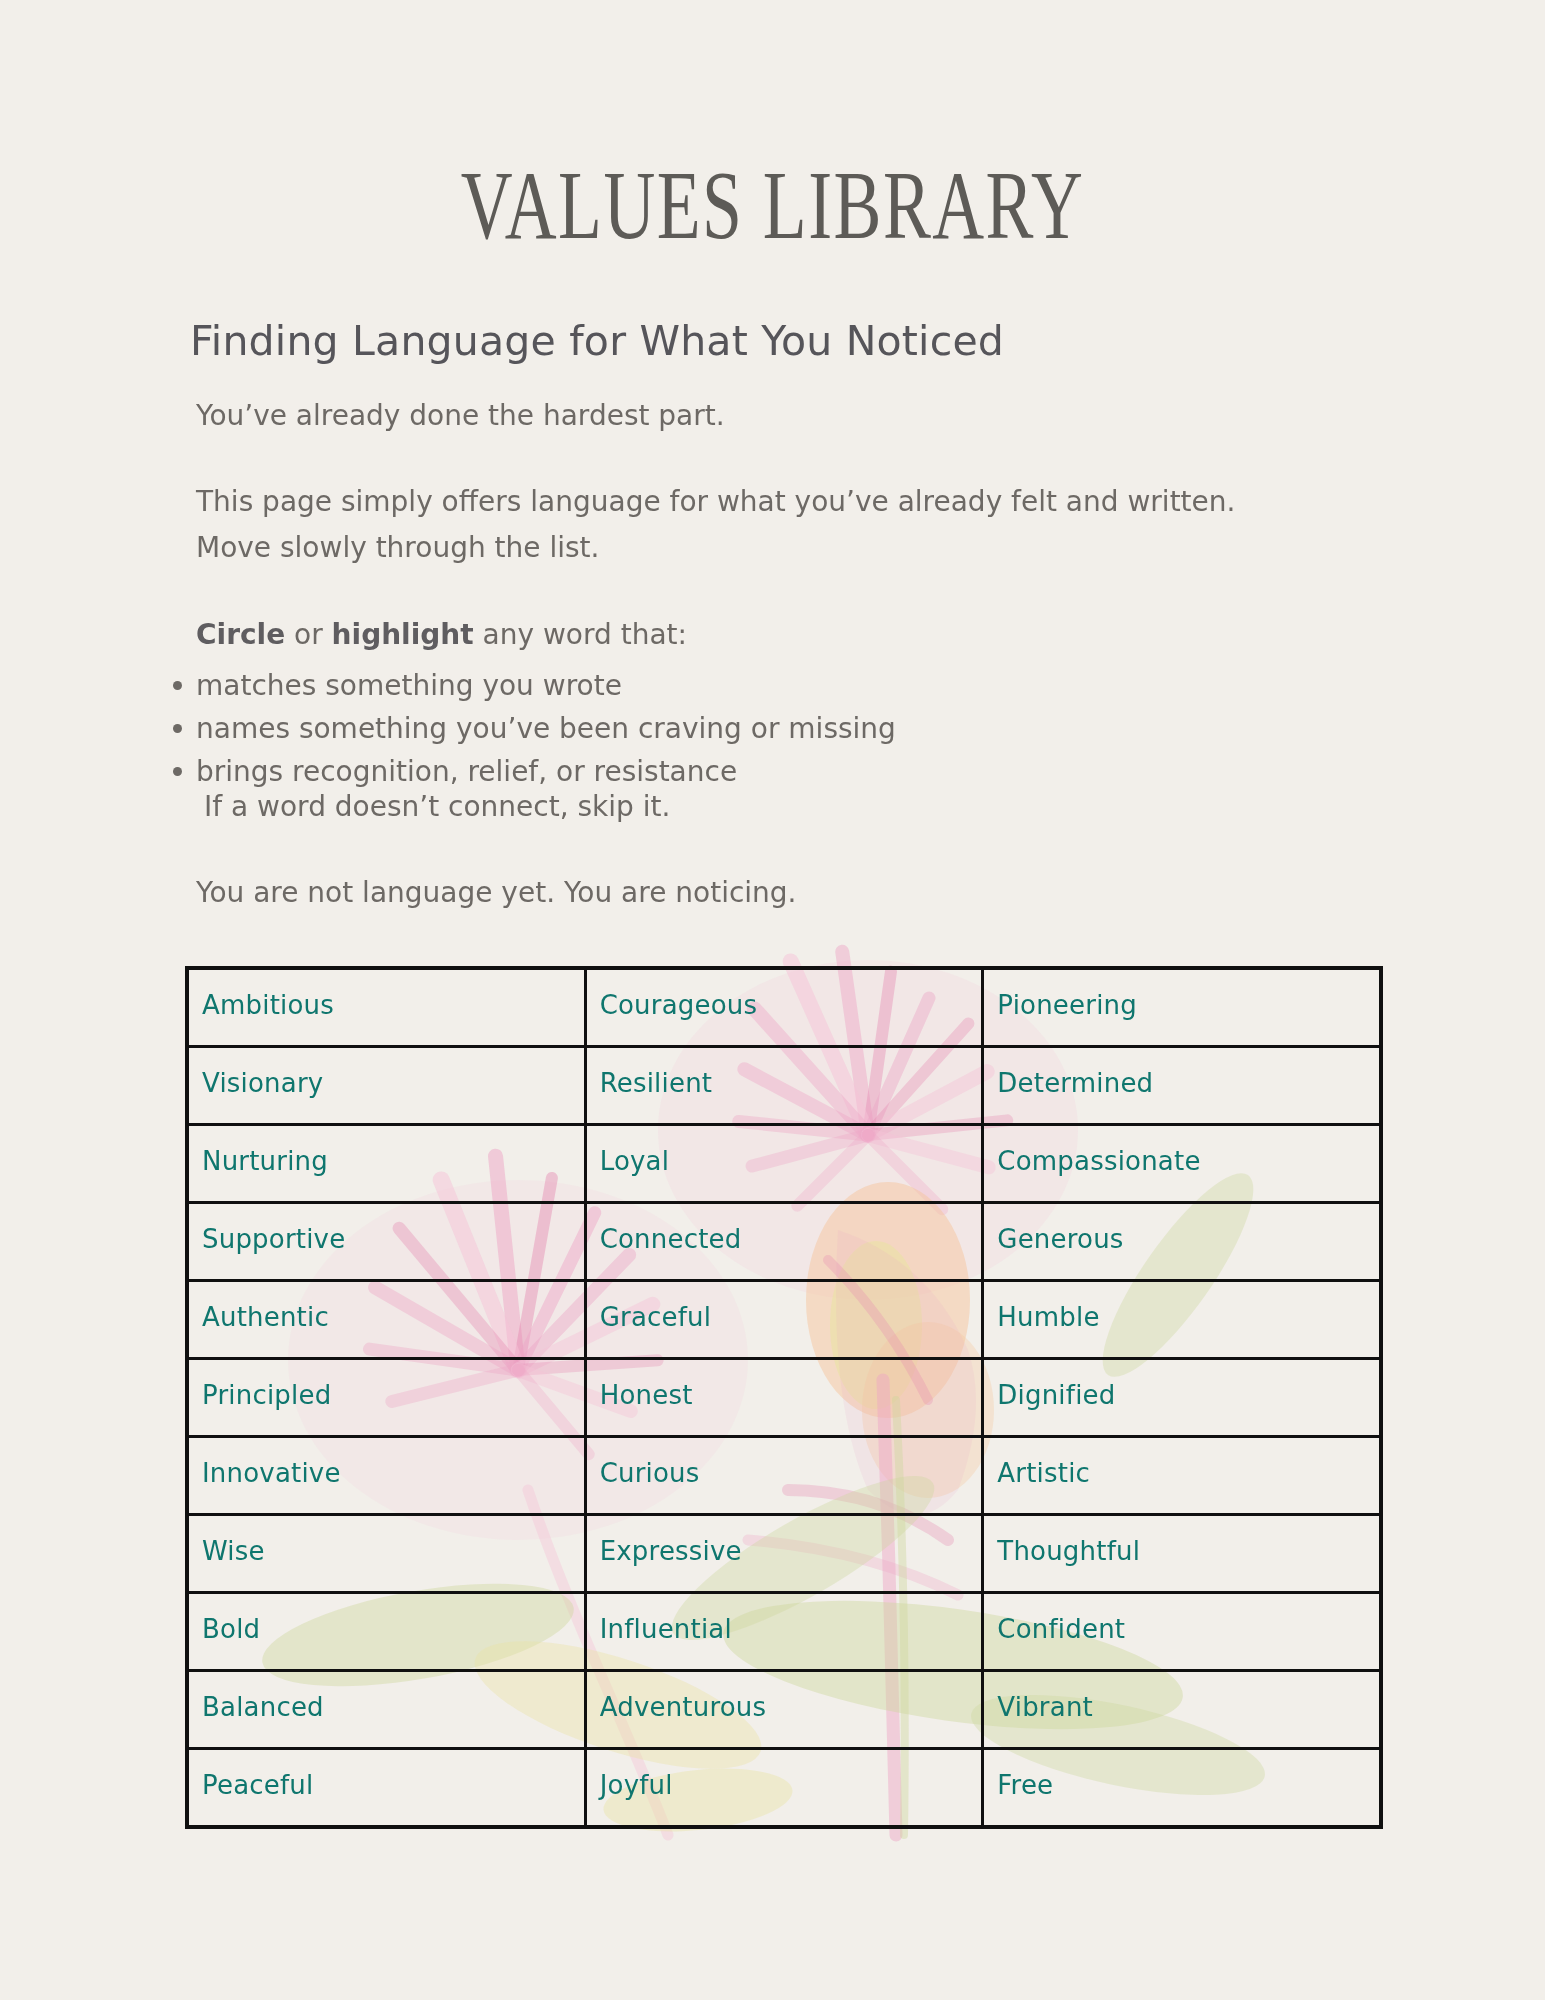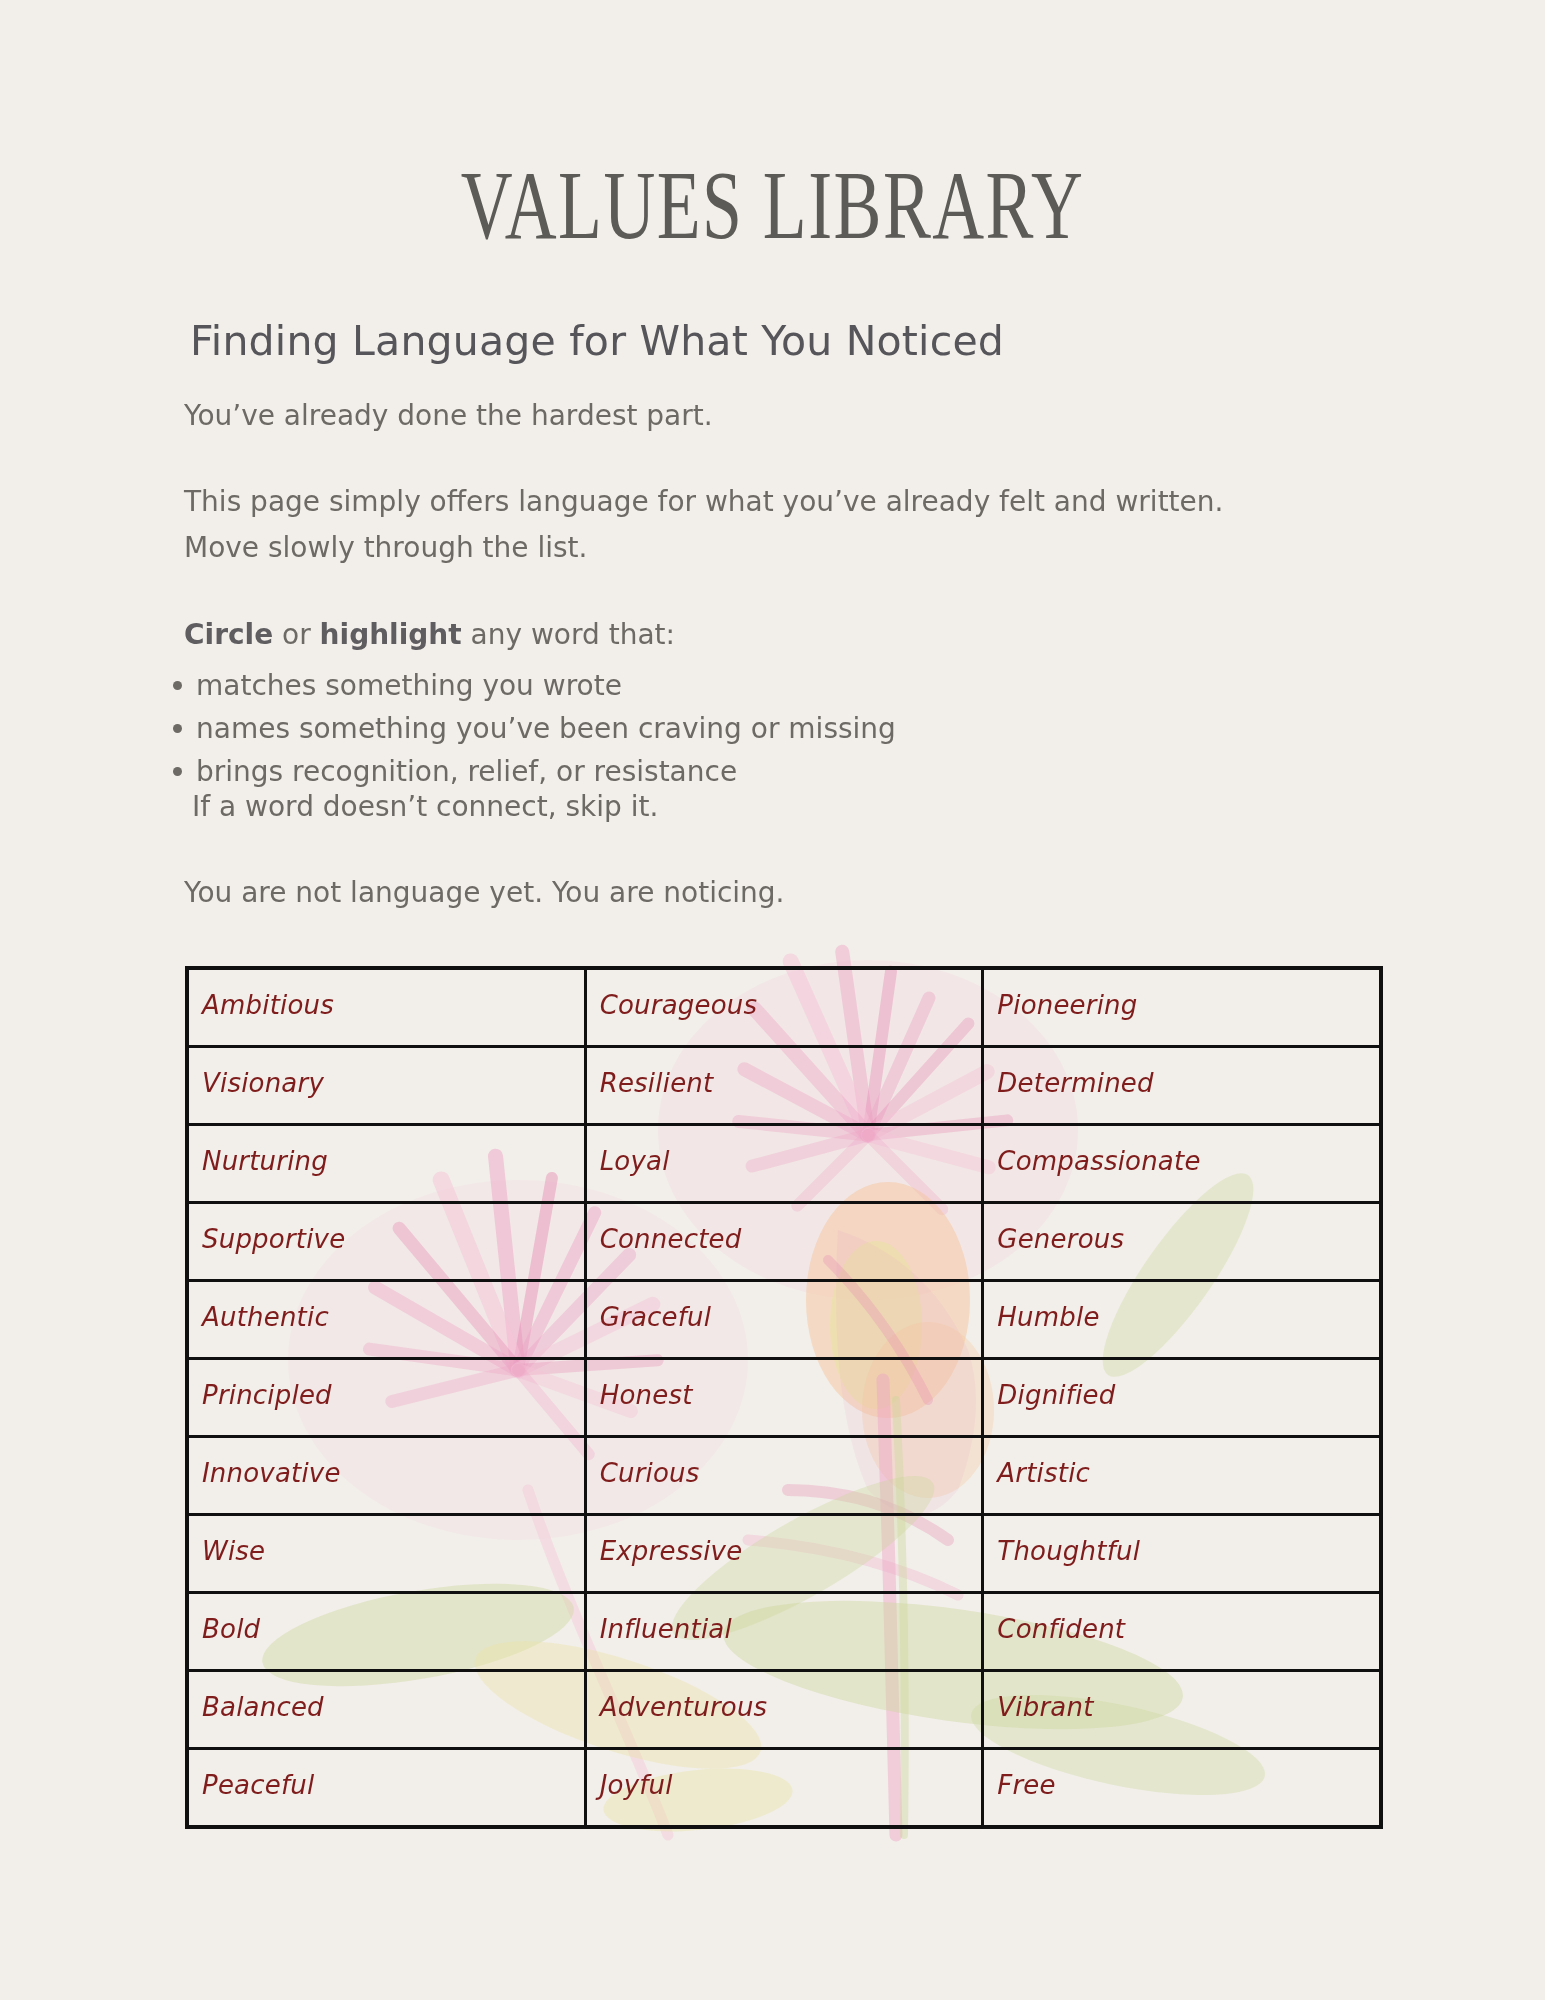--- a/index.html
+++ b/index.html
@@ -28,21 +28,21 @@
     position:absolute;
     left:190px;top:283px;
     font-size:41px;
     font-weight:400;
     line-height:48px;
     color:#56555a;
     letter-spacing:0.2px;
   }
   .body-text{
     position:absolute;
-    left:184px;
+    left:196px;
     font-size:28px;
     line-height:43px;
     color:#6d6965;
     white-space:pre-wrap;
   }
   #intro-lines{top:394px;}
   #move-line{top:526px;}
   #instruction-line{top:613px;}
   #instruction-line .bold{font-weight:700;color:#5f5d60;}
   #bullet-list{
@@ -80,24 +80,23 @@
     table-layout:fixed;
     border:4px solid #101010;
   }
   #values-table td{
     width:33.33%;
     height:70px;
     border:3px solid #101010;
     padding:0 8px 5px 13px;
     vertical-align:middle;
     font-size:26px;
-    color:#7f1d1d;
+    color:#0f766e;
     background:transparent;
     letter-spacing:0.2px;
-    font-style:italic;
   }
 </style>
 </head>
 <body>
 
 <div id="page">
 
   <h1 class="page-title">VALUES LIBRARY</h1>
 
   <h2 class="section-heading">Finding Language for What You Noticed</h2>

